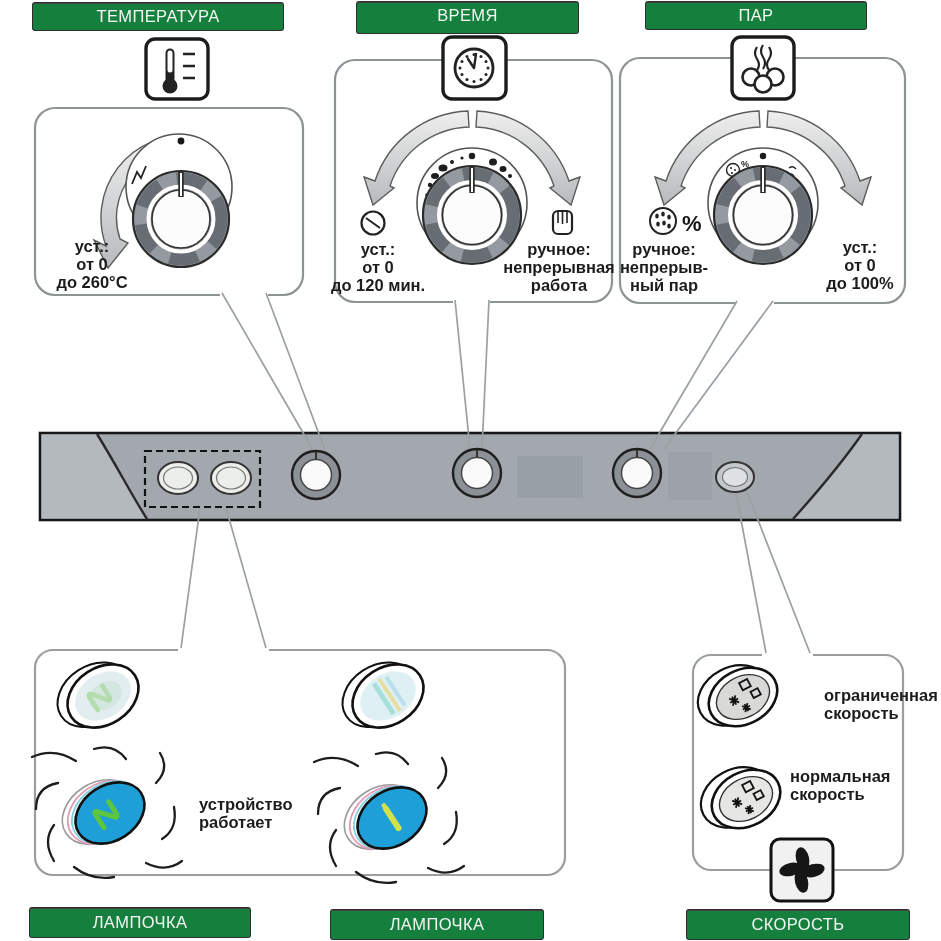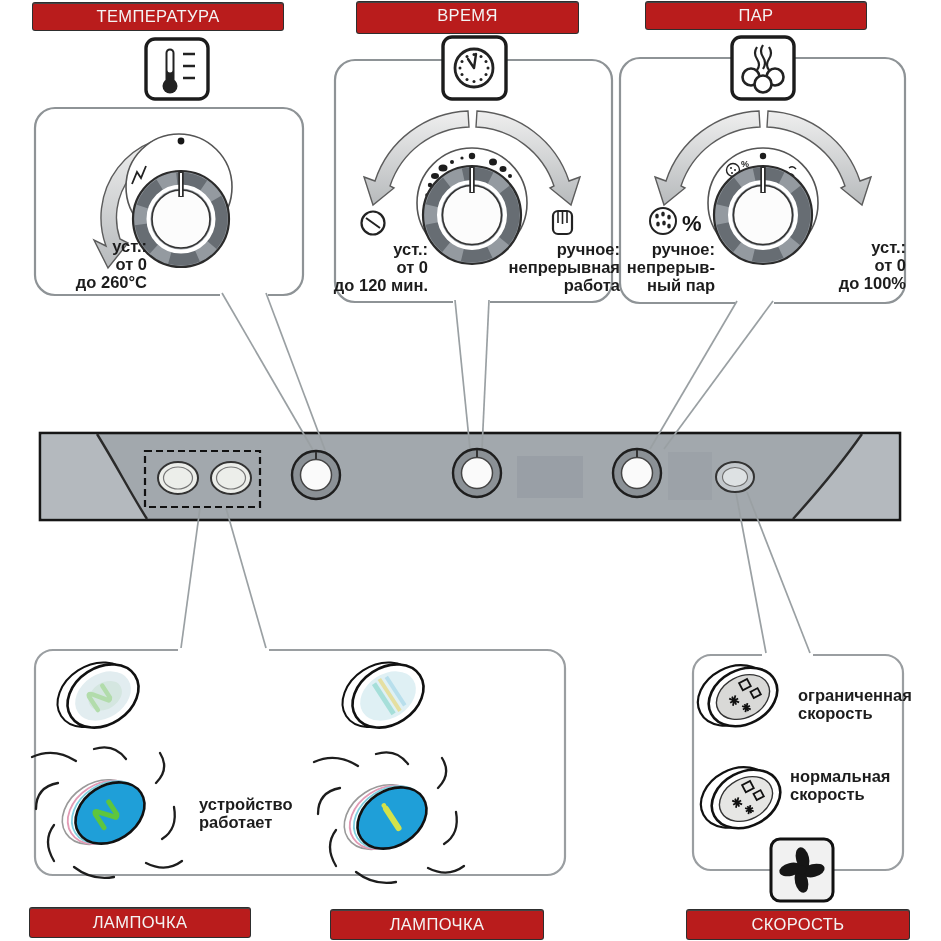--- a/index.html
+++ b/index.html
@@ -1,24 +1,24 @@
 <!DOCTYPE html>
 <html><head>
 <meta charset="utf-8">
 <style>
   html,body{margin:0;padding:0;background:#fff;}
   .canvas{position:relative;width:941px;height:941px;background:#fff;overflow:hidden;
           font-family:"Liberation Sans",sans-serif;}
   svg.layer{position:absolute;left:0;top:0;}
-  .bar{position:absolute;background:#b91c1c;color:#f4f4f4;text-align:center;
+  .bar{position:absolute;background:#15803d;color:#f4f4f4;text-align:center;
        font-size:16.5px;letter-spacing:.4px;border-radius:2px;
        box-shadow:0 0 0 1px #2e2e2e, inset 0 1px 0 #444;}
   .bar span{display:inline-block;line-height:27px;}
   .txt{position:absolute;font-weight:bold;font-size:16.5px;line-height:1.09;
-       color:#1c1c1c;white-space:pre-line;text-align:right;}
+       color:#1c1c1c;white-space:pre-line;text-align:center;}
   .txt.left{text-align:left;}
 </style>
 </head>
 <body>
 
 <div class="canvas">
 
   <svg class="layer" width="941" height="941" viewBox="0 0 941 941">
     <defs>
       <linearGradient id="arrowGrad" x1="0" y1="0" x2="0" y2="1">
@@ -335,21 +335,21 @@
 работа</div>
   <div class="txt" style="left:613px;top:240px;width:102px">ручное:
 непрерыв-
 ный пар</div>
   <div class="txt" style="left:814px;top:238px;width:92px">уст.:
 от 0
 до 100%</div>
 
   <div class="txt left" style="left:199px;top:795px;width:120px">устройство
 работает</div>
-  <div class="txt left" style="left:798px;top:686px;width:118px">ограниченная
+  <div class="txt left" style="left:824px;top:686px;width:118px">ограниченная
 скорость</div>
   <div class="txt left" style="left:790px;top:767px;width:112px">нормальная
 скорость</div>
 
   <div class="bar" style="left:30px;top:908px;width:220px;height:29px">
     <span style="line-height:29px">ЛАМПОЧКА РЕЖ.ОЖИДАНИЯ</span>
   </div>
   <div class="bar" style="left:331px;top:910px;width:212px;height:29px">
     <span style="line-height:29px">ЛАМПОЧКА ТЕРМОСТАТА</span>
   </div>

